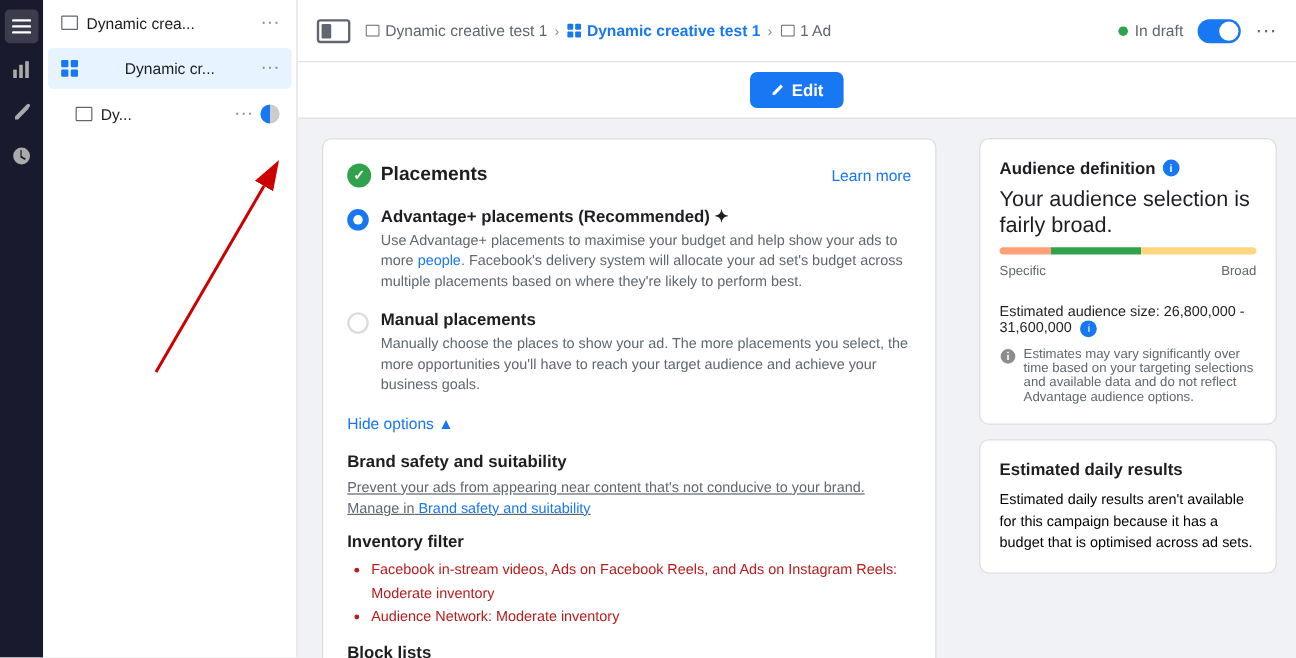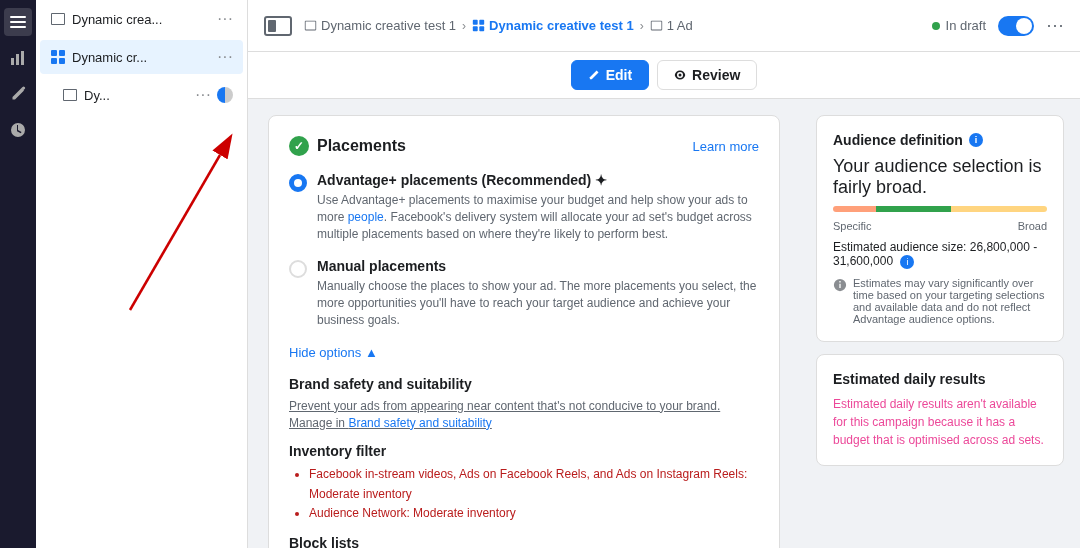--- a/index.html
+++ b/index.html
@@ -37,21 +37,21 @@
     }
     .nav-item {
       display: flex; align-items: center;
       padding: 8px 10px;
       cursor: pointer;
       gap: 6px;
       border-radius: 4px;
       margin: 2px 4px;
       position: relative;
     }
-    .nav-item.active { background: #e7f3ff; }
+    .nav-item.active { background: #e7f3ff; text-align: center; }
     .nav-item-icon { width: 16px; height: 16px; flex-shrink: 0; }
     .nav-item-text { flex: 1; font-size: 13px; color: #1c1e21; overflow: hidden; text-overflow: ellipsis; white-space: nowrap; }
     .nav-item-dots { color: #8a8d91; font-size: 16px; cursor: pointer; }
     .nav-item-half { width: 16px; height: 16px; border-radius: 50%; background: linear-gradient(90deg, #1877f2 50%, #ccc 50%); flex-shrink: 0; }
 
     
     .main-content {
       flex: 1;
       display: flex;
       flex-direction: column;
@@ -206,26 +206,26 @@
     .info-icon {
       width: 14px; height: 14px; border-radius: 50%; background: #1877f2;
       color: white; font-size: 9px; display: inline-flex; align-items: center; justify-content: center;
     }
     .audience-text { font-size: 18px; color: #1c1e21; margin-bottom: 8px; }
     .audience-bar {
       height: 6px; border-radius: 3px;
       background: linear-gradient(90deg, #ffa07a 0%, #ffa07a 20%, #31a24c 20%, #31a24c 55%, #ffd580 55%, #ffd580 100%);
       margin-bottom: 8px;
     }
-    .audience-labels { display: flex; justify-content: space-between; font-size: 11px; color: #606770; margin-bottom: 8px; }
+    .audience-labels { display: flex; justify-content: space-between; font-size: 11px; color: #606770; margin-bottom: 20px; }
     .audience-size { font-size: 12px; color: #1c1e21; margin-bottom: 8px; }
     .audience-note { font-size: 11px; color: #606770; display: flex; gap: 6px; align-items: flex-start; }
     .note-icon { flex-shrink: 0; margin-top: 1px; }
 
-    .daily-results-text { font-size: 12px; color: #ec4899; line-height: 1.5; }
+    .daily-results-text { font-size: 12px; color: #000000; line-height: 1.5; }
 
     
     .sidebar-toggle {
       width: 28px; height: 20px; border: 2px solid #606770; border-radius: 3px;
       display: flex; align-items: center; padding: 2px;
       cursor: pointer; margin-right: 4px; flex-shrink: 0;
     }
     .sidebar-toggle-inner {
       width: 8px; height: 100%; background: #606770; border-radius: 1px;
     }
@@ -335,26 +335,20 @@
     </div>
   </div>
 
   <div class="action-bar">
     <button class="action-btn primary">
       <svg width="12" height="12" viewBox="0 0 16 16" fill="currentColor">
           <path d="M11.5 2L14 4.5 5 13.5H2.5V11L11.5 2z"></path>
         </svg>
       <span>Edit</span>
     </button>
-    <button class="action-btn">
-      <svg width="12" height="12" viewBox="0 0 16 16" fill="currentColor">
-          <path d="M8 2C4.5 2 1.5 4.5 1 8c.5 3.5 3.5 6 7 6s6.5-2.5 7-6c-.5-3.5-3.5-6-7-6zm0 10a4 4 0 110-8 4 4 0 010 8zm0-6a2 2 0 100 4 2 2 0 000-4z"></path>
-        </svg>
-      <span>Review</span>
-    </button>
   </div>
 
   <div class="content-area">
 
     <div class="main-panel">
       <div class="card">
         
         <div class="section-header">
           <div class="section-title">
             <div class="check-icon">✓</div>

